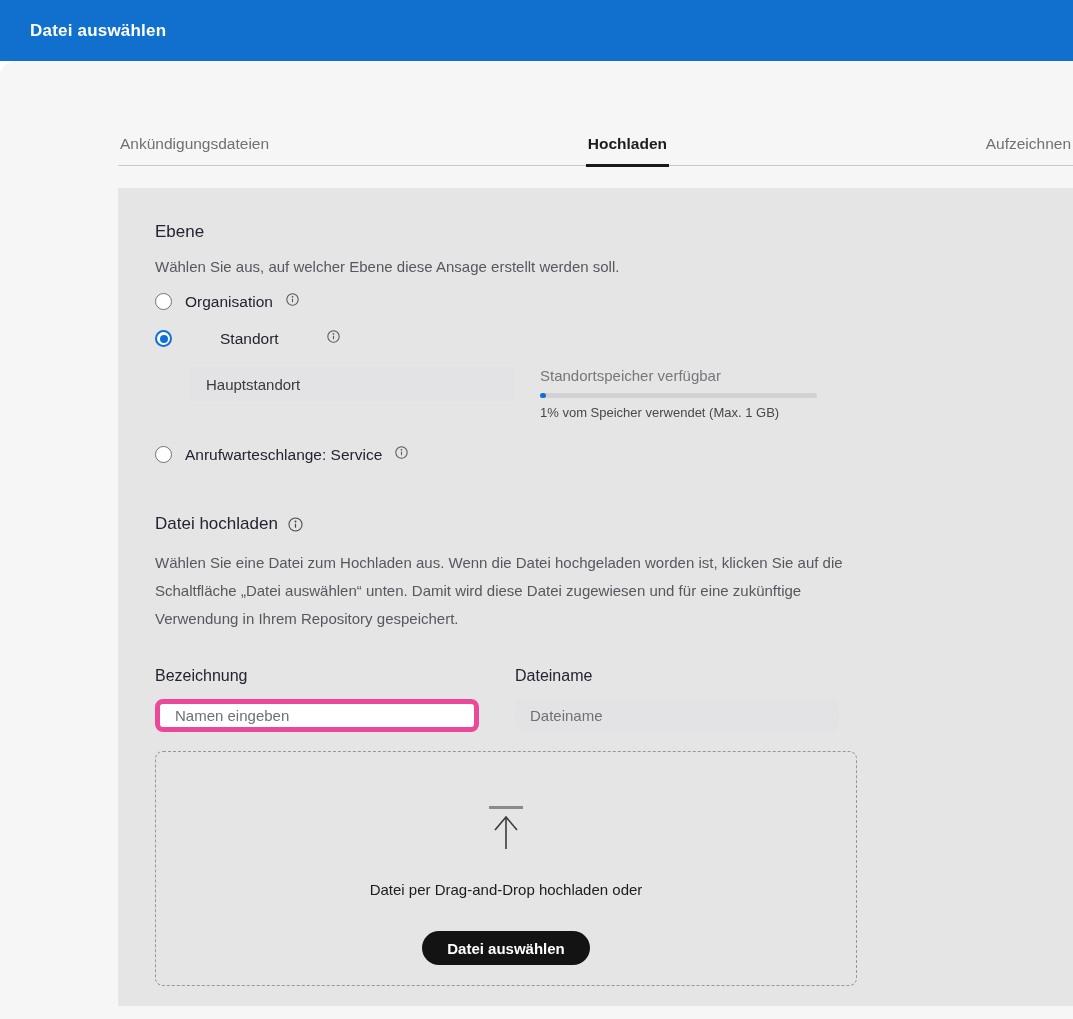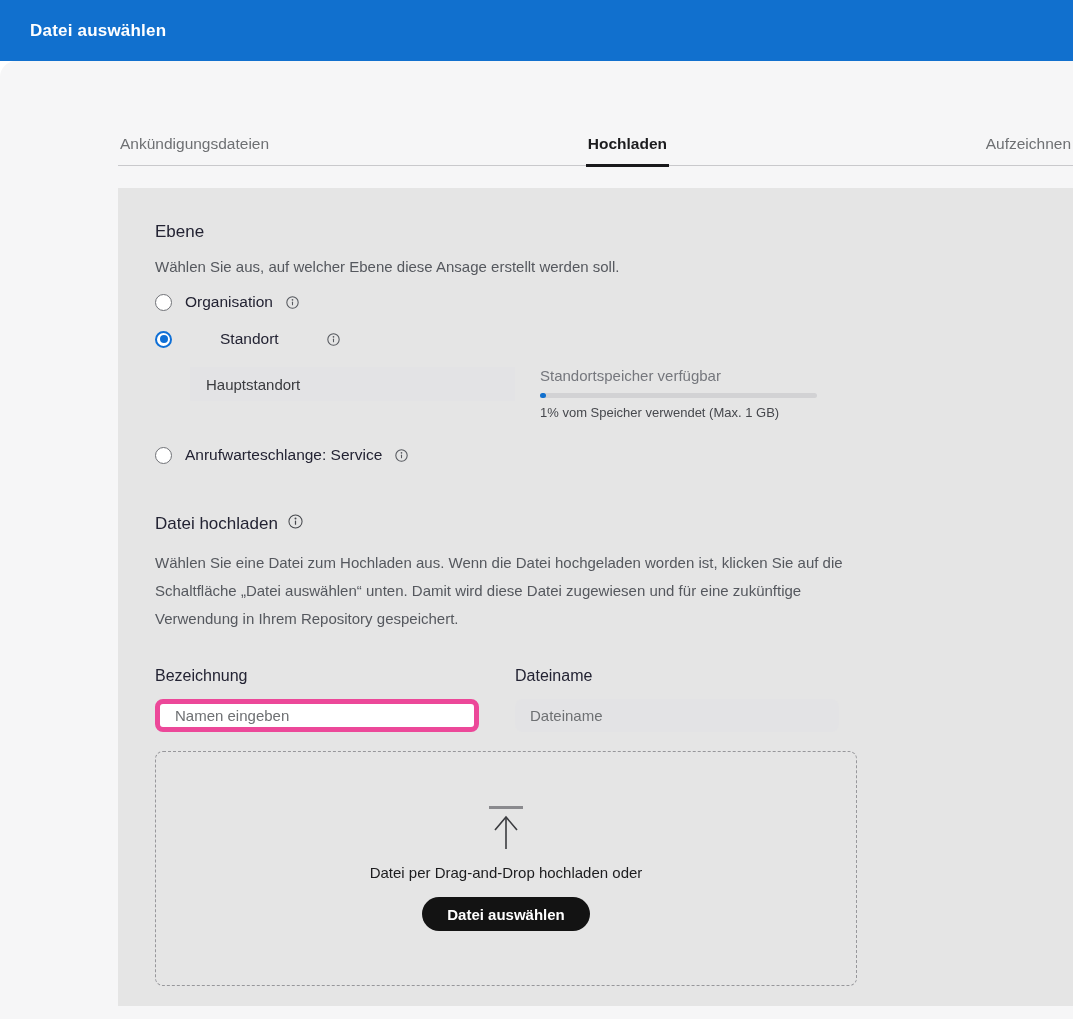--- a/index.html
+++ b/index.html
@@ -12,46 +12,46 @@
 
   .tabbar { margin-left:118px; margin-top:74px; display:flex; gap:26px; border-bottom:1px solid #C9C9CC;justify-content:space-between; }
   .tab { font-size:15.5px; color:#6E7073; padding:0 2px 11px 2px; border-bottom:3px solid transparent; margin-bottom:-2px; cursor:pointer; }
   .tab.active { color:#1C1C1E; font-weight:bold; border-bottom-color:#18181B; }
 
   .card { margin-left:118px; margin-top:22px; background:#e5e5e5; width:955px; padding:34px 0 20px 37px; min-height:752px; }
 
   .section-title { font-size:17px; color:#232333; }
   .section-desc { font-size:15px; color:#55585E; margin-top:16px; }
 
-  .radio-row { display:flex; align-items:center; gap:13px; font-size:15.5px; color:#232333; cursor:pointer; }
+  .radio-row { display:flex; gap:13px; font-size:15.5px; color:#232333; cursor:pointer; }
   .radio { width:17px; height:17px; border-radius:50%; border:1.5px solid #707277; background:#fff; position:relative; flex:0 0 auto; }
   .radio.selected { border:2px solid #0E6FD6; }
   .radio.selected::after { content:""; position:absolute; inset:2.5px; border-radius:50%; background:#0E6FD6; }
 
   .iico { flex:0 0 auto; }
 
   .site-row { display:flex; margin-left:35px; margin-top:19px; }
   .site-input { width:325px; height:34px; background:#E3E3E5; border:none; border-radius:0; padding:0 16px; font-size:15px; color:#3A3B3F; }
   .storage { margin-left:25px; width:277px; }
   .storage-title { font-size:15px; color:#75777D; }
   .progress-track { margin-top:9px; height:5px; background:#D2D2D4; border-radius:3px; }
   .progress-fill { height:5px; background:#1170CE; border-radius:3px; min-width:6px; width:1%; }
   .storage-caption { font-size:13px; color:#46484D; margin-top:7px; white-space:nowrap; }
 
-  .upload-title-row { margin-top:50px; display:flex; gap:10px; }
+  .upload-title-row { margin-top:50px; display:flex; align-items:center; gap:10px; }
   .upload-desc { margin-top:15px; font-size:15px; line-height:28px; color:#55585E; max-width:703px; }
 
   .fields { display:flex; gap:36px; margin-top:34px; }
   .field { width:324px; }
   .field-label { font-size:16px; color:#232333; }
   .text-input { margin-top:14px; width:100%; height:33px; border:5px solid #ec4899; border-radius:8px; padding:0 15px; font-size:15px; color:#1C1C1E; background:#fff; font-family:"Liberation Sans", sans-serif; }
   .text-input::placeholder { color:#6E7073; }
   .text-input.disabled { background:#E3E3E5; border:none; }
 
-  .dropzone { margin-top:19px; width:702px; height:235px; border:1.5px dashed #97979B; border-radius:8px; display:flex; flex-direction:column; align-items:center; padding-top:53px; }
+  .dropzone { margin-top:19px; width:702px; height:235px; border:1.5px dashed #97979B; border-radius:8px; display:flex; flex-direction:column; align-items:center; padding-top:53px;gap:17px; }
   .drop-text { margin-top:13px; font-size:15px; color:#1C1C1E; }
   .choose-btn { margin-top:16px; height:34px; padding:0 25px; background:#131313; color:#ffffff; font-size:15px; font-weight:bold; border:none; border-radius:17px; cursor:pointer; font-family:"Liberation Sans", sans-serif; }
 </style>
 </head>
 <body>
 
 <div class="header">
   <span class="header-title">Datei auswählen</span>
 </div>
 

